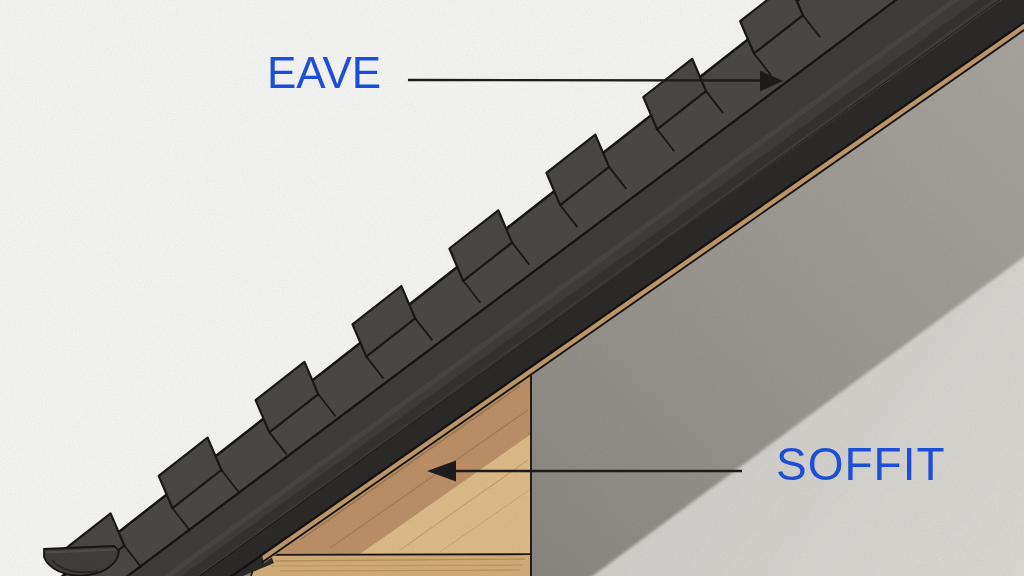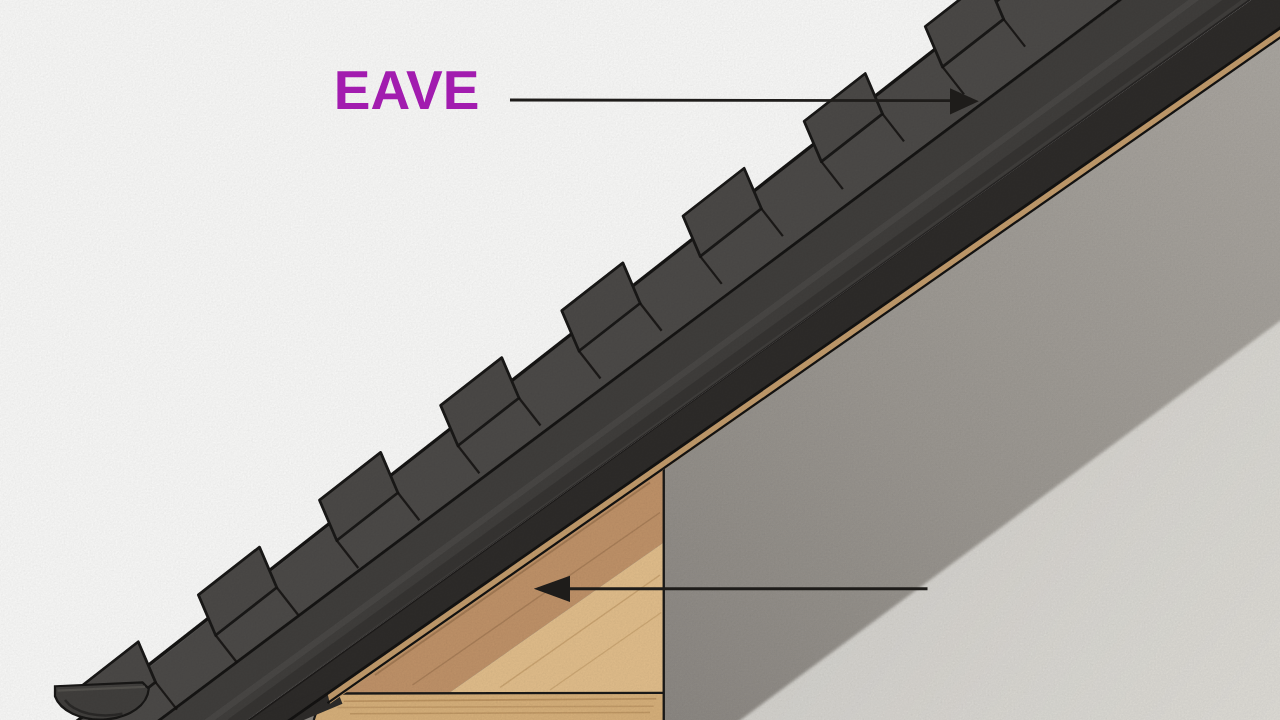--- a/index.html
+++ b/index.html
@@ -1,20 +1,20 @@
 <!DOCTYPE html>
 <html><head>
 <meta charset="utf-8">
 <style>
   html,body{margin:0;padding:0;background:#ffffff;}
   #stage{position:relative;width:1024px;height:576px;overflow:hidden;
          font-family:"Liberation Sans",sans-serif;background:#fcfcfb;}
   #stage svg{position:absolute;left:0;top:0;}
-  .callout-label{position:absolute;color:#a21caf;line-height:1;
-                 letter-spacing:0.5px;font-weight:700;user-select:none;text-align:center;}
+  .callout-label{position:absolute;color:#1d4ed8;line-height:1;
+                 letter-spacing:0.5px;font-weight:400;user-select:none;text-align:center;}
   #eave-label{left:267px;top:51px;font-size:44px;letter-spacing:0px;}
   #soffit-label{left:776px;top:441px;font-size:46px;letter-spacing:1px;}
 </style>
 </head>
 <body>
 
 <div id="stage">
 
 <svg width="1024" height="576" viewBox="0 0 1024 576">
   <defs>
@@ -125,14 +125,15 @@
     <line x1="408" y1="80" x2="762" y2="80.5"></line>
     <polygon points="783,81 760,70.5 760,91.5" fill="#1e1c1a" stroke="none"></polygon>
   </g>
   <g stroke="#1e1c1a" stroke-width="2.3">
     <line x1="452" y1="471" x2="742" y2="471"></line>
     <polygon points="427,471 456,460.5 456,481.5" fill="#1e1c1a" stroke="none"></polygon>
   </g>
 </svg>
 
 <div class="callout-label" id="eave-label">EAVE</div>
+<div class="callout-label" id="soffit-label">SOFFIT</div>
 
 </div>
 
 </body></html>

